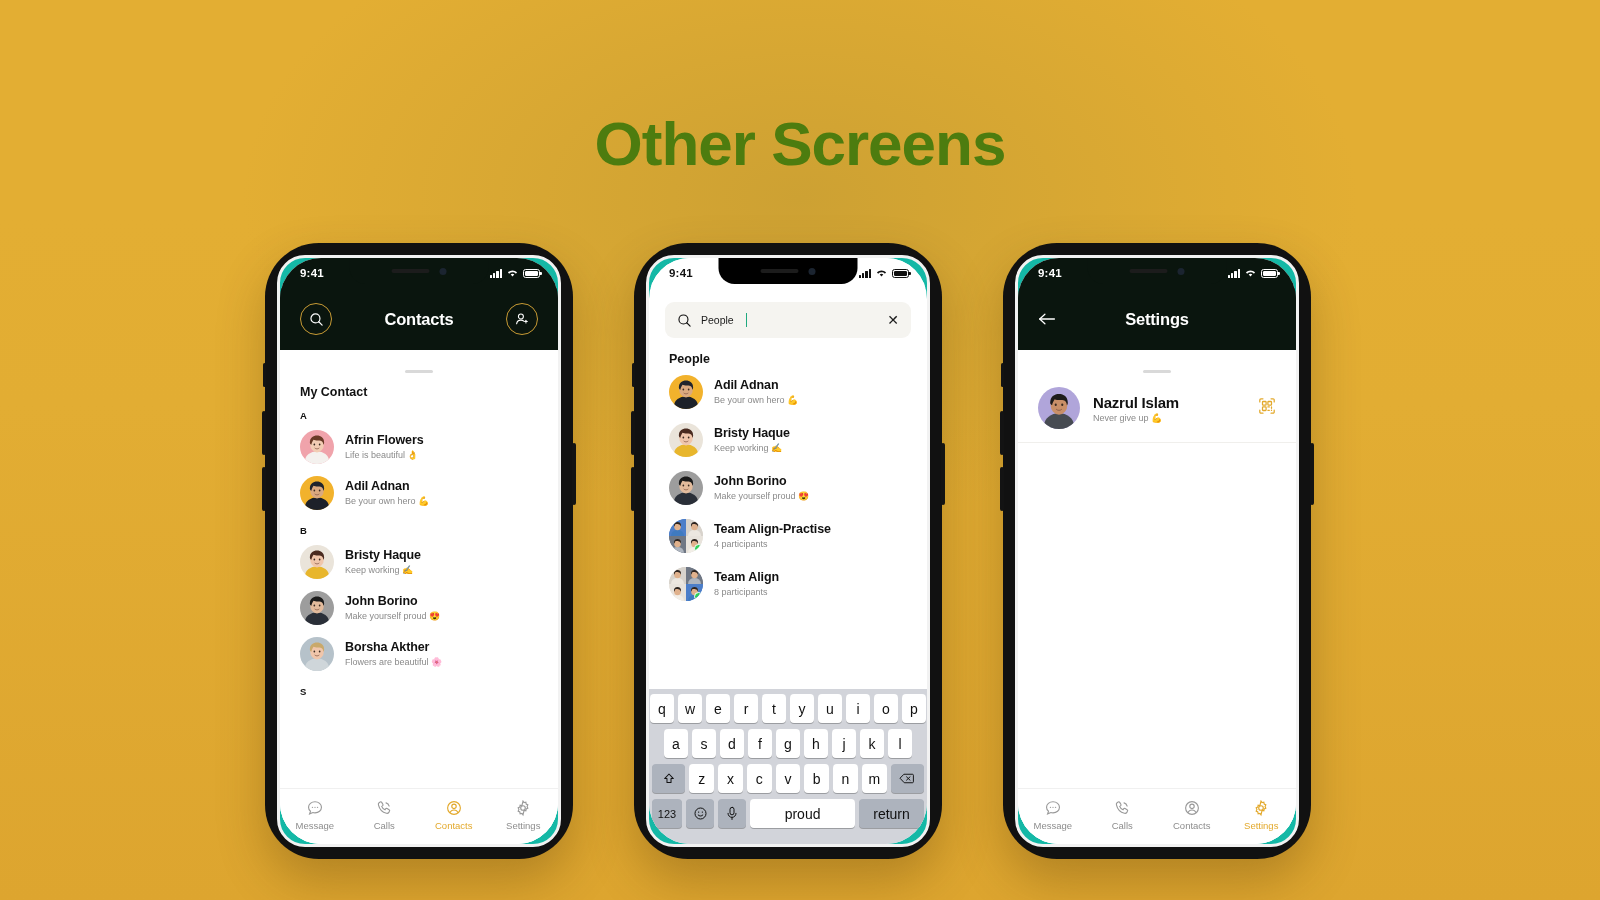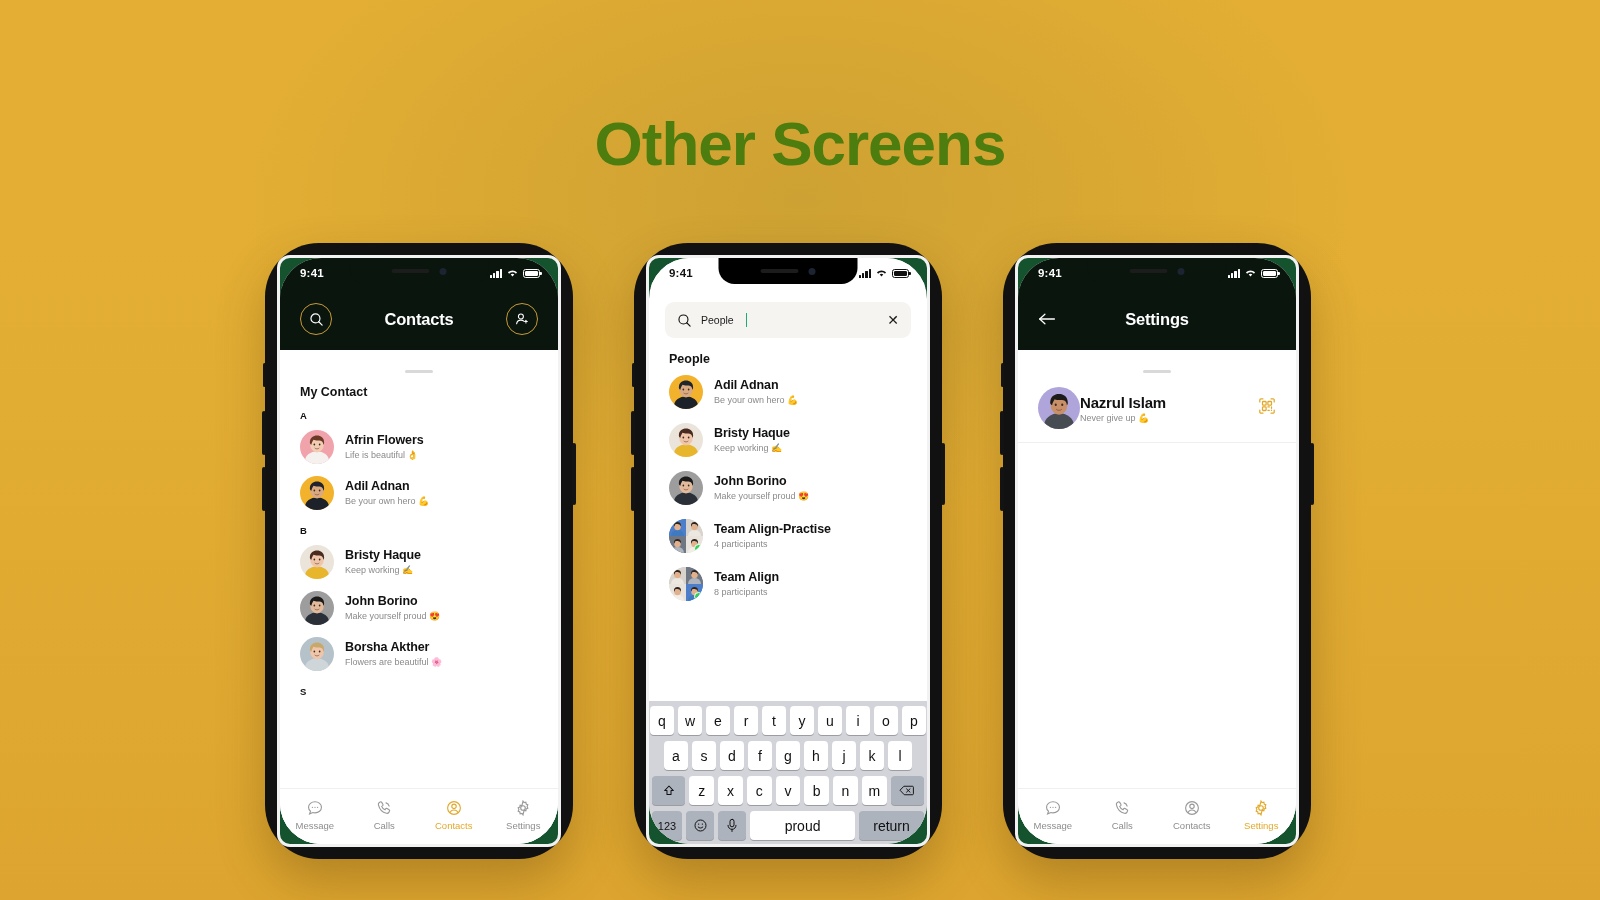--- a/index.html
+++ b/index.html
@@ -30,22 +30,22 @@
   .phone {
     position: absolute;
     border-radius: 54px;
     background: #111111;
     padding: 12px;
     box-shadow: 0 22px 48px rgba(80,54,8,.30);
   }
   .phone .bezel {
     position: relative;
     width: 100%; height: 100%;
-    border-radius: 13px;
-    background: #14532d;
+    border-radius: 28px;
+    background: #14b8a6;
     border: 3px solid #f2f2f2;
     overflow: hidden;
   }
   .screen {
     position: absolute;
     inset: 0;
     border-radius: 41px;
     overflow: hidden;
     background: #ffffff;
     display: flex;
@@ -156,37 +156,37 @@
     height: 36px; border-radius: 9px; background: #f5f4f0;
     display: flex; align-items: center; gap: 9px; padding: 0 12px;
   }
   .search-val { font-size: 10.5px; color: #1b1b1b; font-weight: 500; }
   .caret { width: 1.4px; height: 14px; background: #1fa97f; margin-left: 3px; }
   .x-btn { margin-left: auto; font-size: 14px; color: #1b1b1b; line-height: 1; }
 
   
   .kb { background: #d2d4da; padding: 5px 3px 4px; flex: 0 0 auto; }
   .kb-row { display: flex; justify-content: center; gap: 4px; margin-bottom: 6px; }
-  .kb-row:last-child { margin-bottom: 0; }
+  .kb-row:last-child { margin-bottom: 12px; }
   .key {
     background: #fff; border-radius: 4px;
     height: 29px; min-width: 24px; flex: 1 1 0;
     display: flex; align-items: center; justify-content: center;
     font-size: 14px; color: #111;
     box-shadow: 0 1px 0 rgba(0,0,0,.26);
   }
   .key.dark { background: #adb3bd; }
   .key.sp { flex: 0 0 28px; }
   .key.wide { flex: 3.4 1 0; }
   .key.ret { flex: 2.1 1 0; font-size: 14px; }
   .key.num { flex: 0 0 30px; font-size: 11px; }
   .kb-row.r2 { padding: 0 14px; }
 
   
-  .profile { display: flex; align-items: center; padding: 14px 20px 13px; }
+  .profile { display: flex; align-items: center; gap: 13px; padding: 14px 20px 13px; }
   .profile .avatar { width: 42px; height: 42px; flex: 0 0 42px; }
   .pf-name { font-size: 15px; font-weight: bold; color: #111; letter-spacing: -.2px; }
   .pf-sub { font-size: 9px; color: #8a8a8a; margin-top: 2px; }
   .qr { margin-left: auto; }
   .divider { height: 1px; background: #f0efec; margin: 0 0 4px; }
 
   .online-dot {
     position: absolute; right: 0; bottom: 0;
     width: 9px; height: 9px; border-radius: 50%;
     background: #2fd159; border: 1.5px solid #fff;

